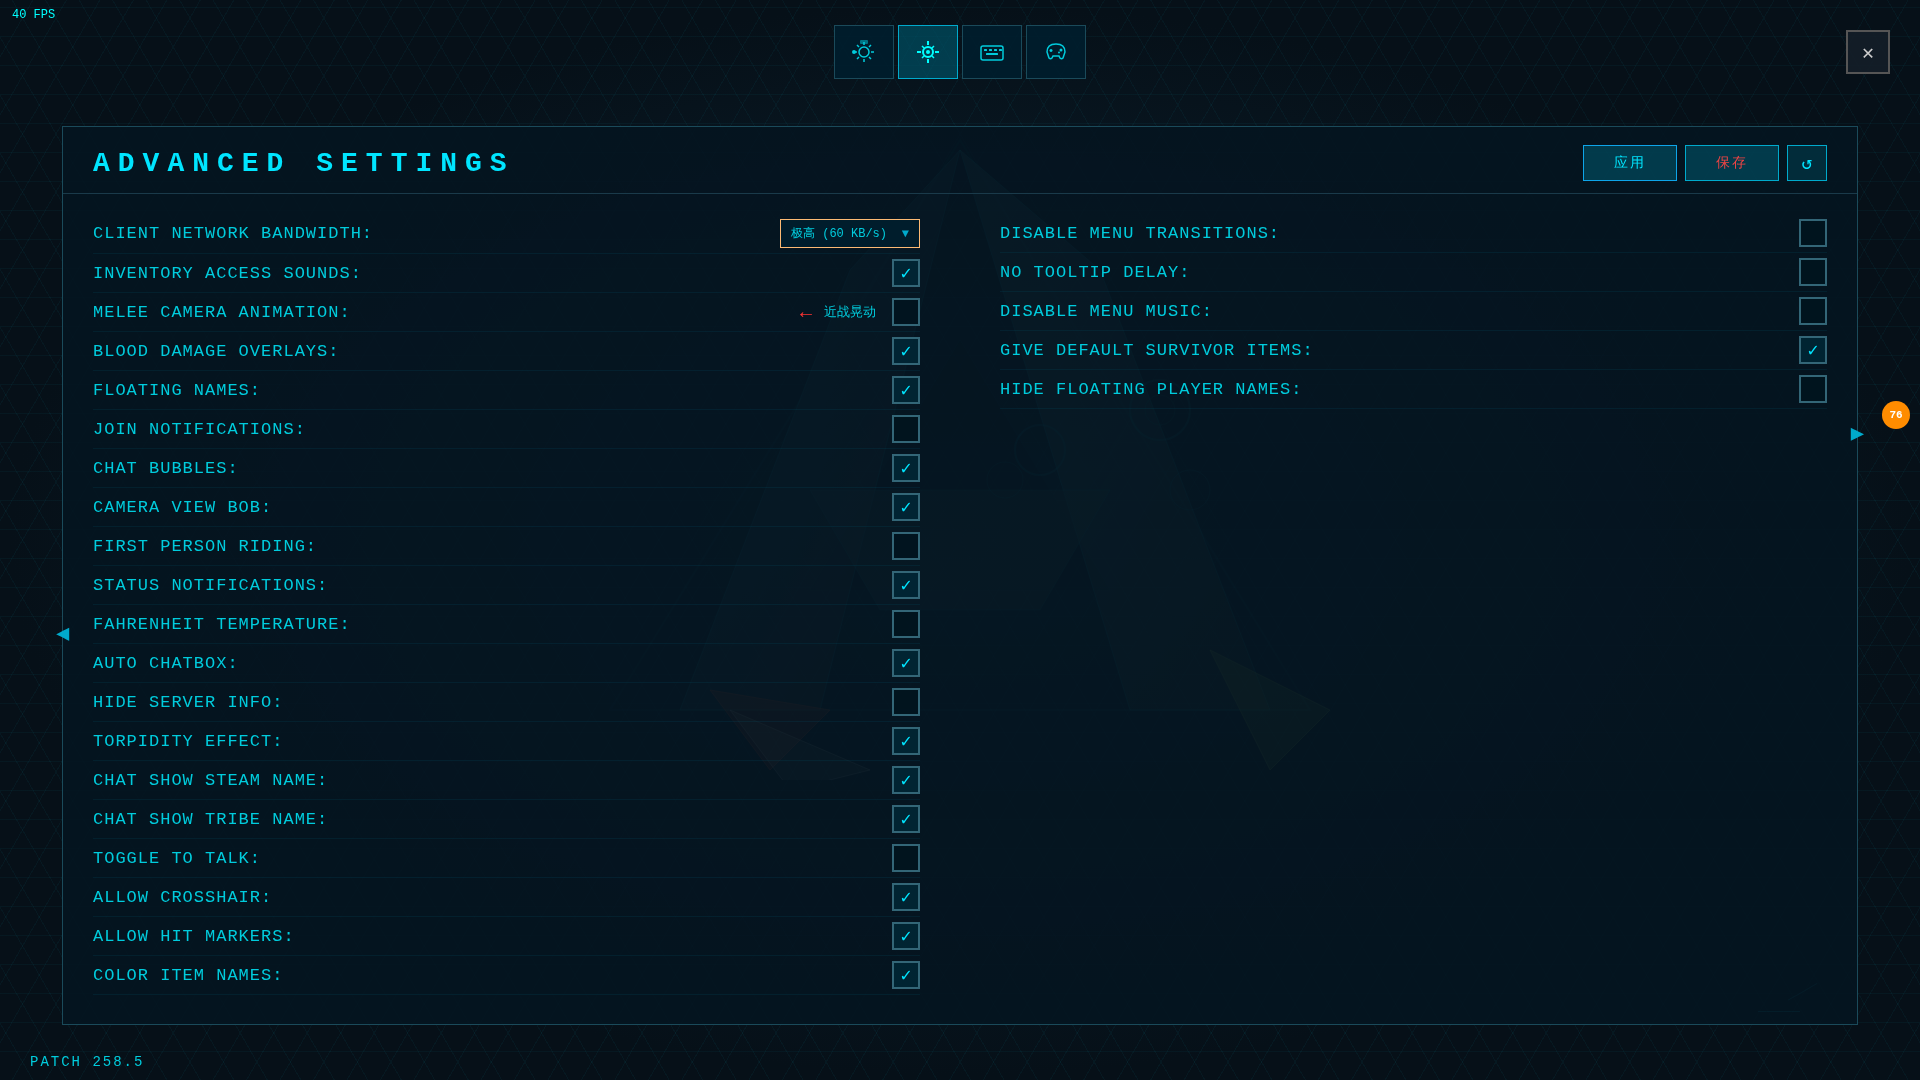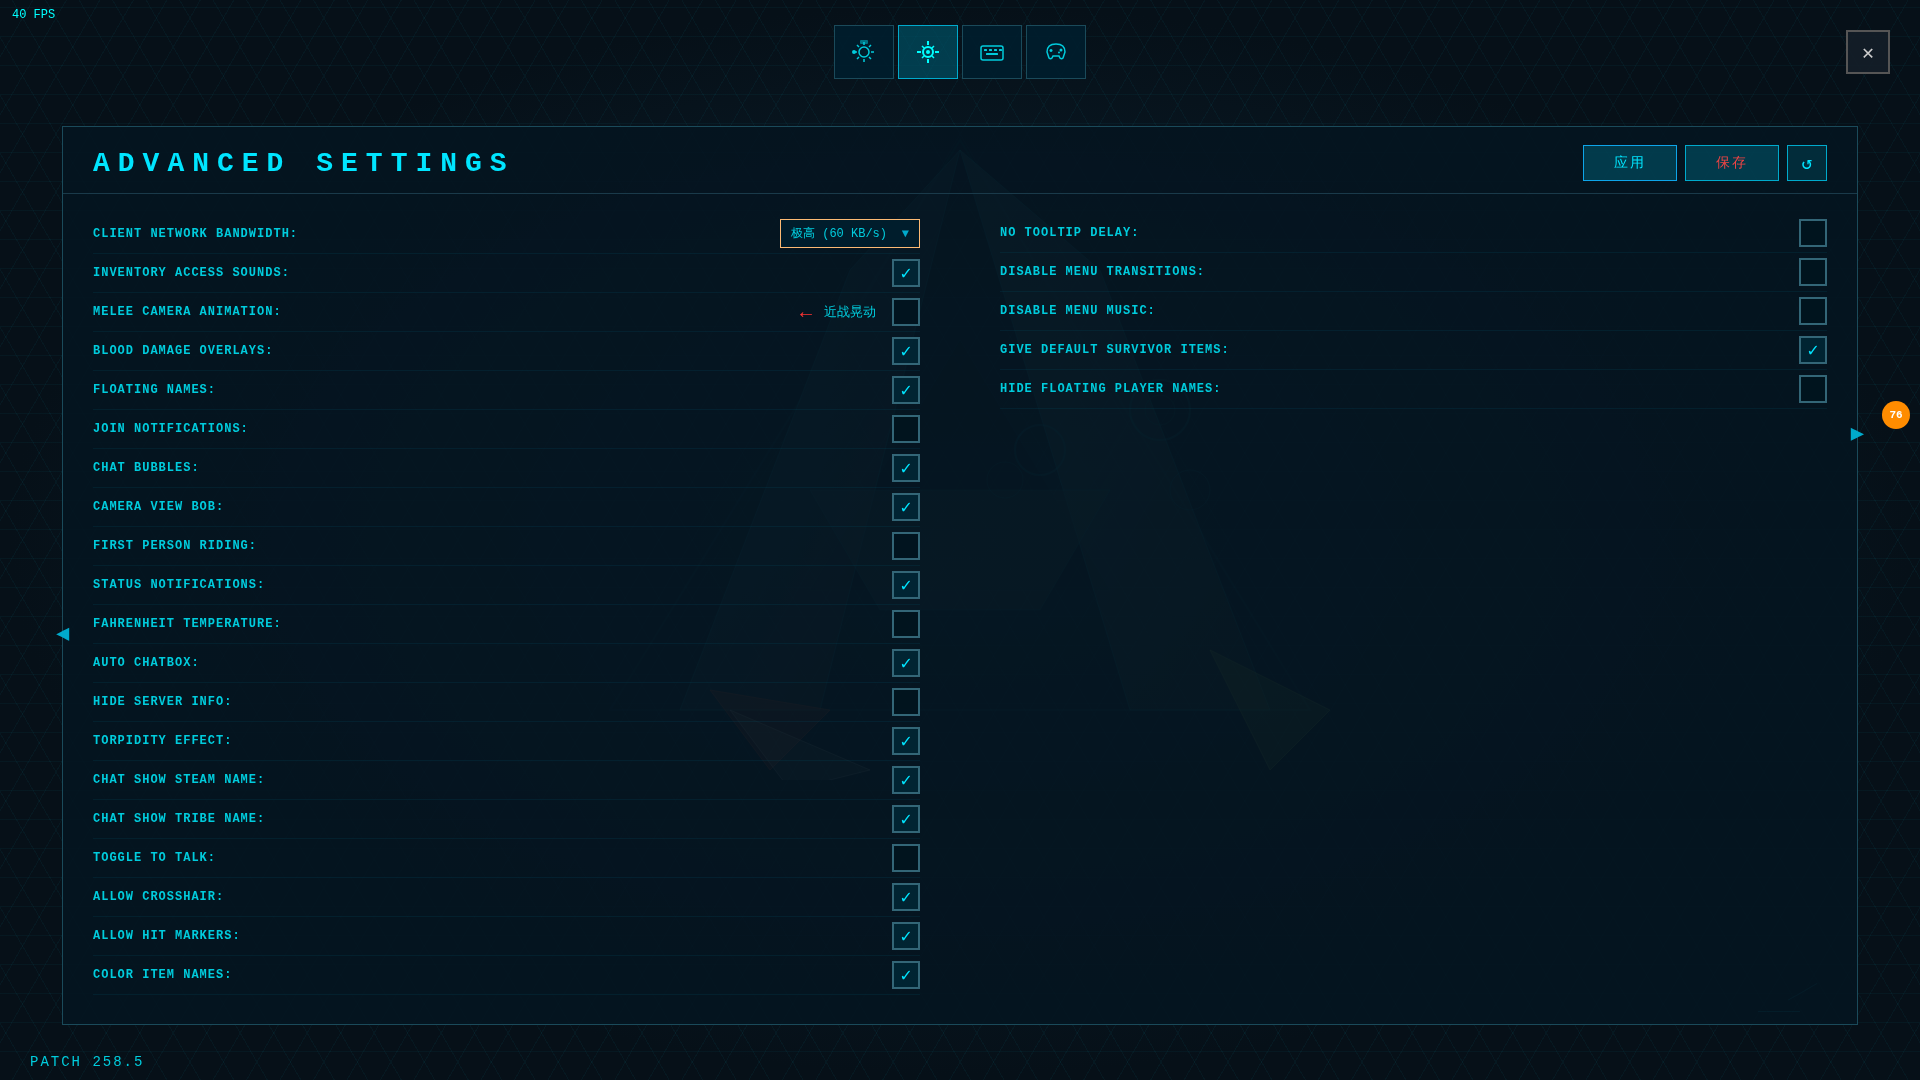--- a/index.html
+++ b/index.html
@@ -202,25 +202,24 @@
       display: flex;
       align-items: center;
       justify-content: space-between;
       padding: 5px 0;
       min-height: 34px;
       border-bottom: 1px solid rgba(0,100,130,0.15);
     }
 
     .setting-label {
       color: #00ccdd;
-      font-size: 12px;
+      font-size: 17px;
       font-family: 'Courier New', monospace;
       letter-spacing: 1px;
       text-transform: uppercase;
-      font-weight: bold;
     }
 
     .setting-control {
       display: flex;
       align-items: center;
       gap: 8px;
     }
 
     
     .checkbox-container {
@@ -546,26 +545,26 @@
         <div class="checkbox-container checked">
           <span class="checkmark">✓</span>
         </div>
       </div>
 
     </div>
 
     <div class="right-col">
 
       <div class="setting-row">
+        <span class="setting-label">DISABLE  MENU  TRANSITIONS:</span>
+        <div class="checkbox-container"></div>
+      </div>
+
+      <div class="setting-row">
         <span class="setting-label">NO  TOOLTIP  DELAY:</span>
-        <div class="checkbox-container"></div>
-      </div>
-
-      <div class="setting-row">
-        <span class="setting-label">DISABLE  MENU  TRANSITIONS:</span>
         <div class="checkbox-container"></div>
       </div>
 
       <div class="setting-row">
         <span class="setting-label">DISABLE  MENU  MUSIC:</span>
         <div class="checkbox-container"></div>
       </div>
 
       <div class="setting-row">
         <span class="setting-label">GIVE  DEFAULT  SURVIVOR  ITEMS:</span>

